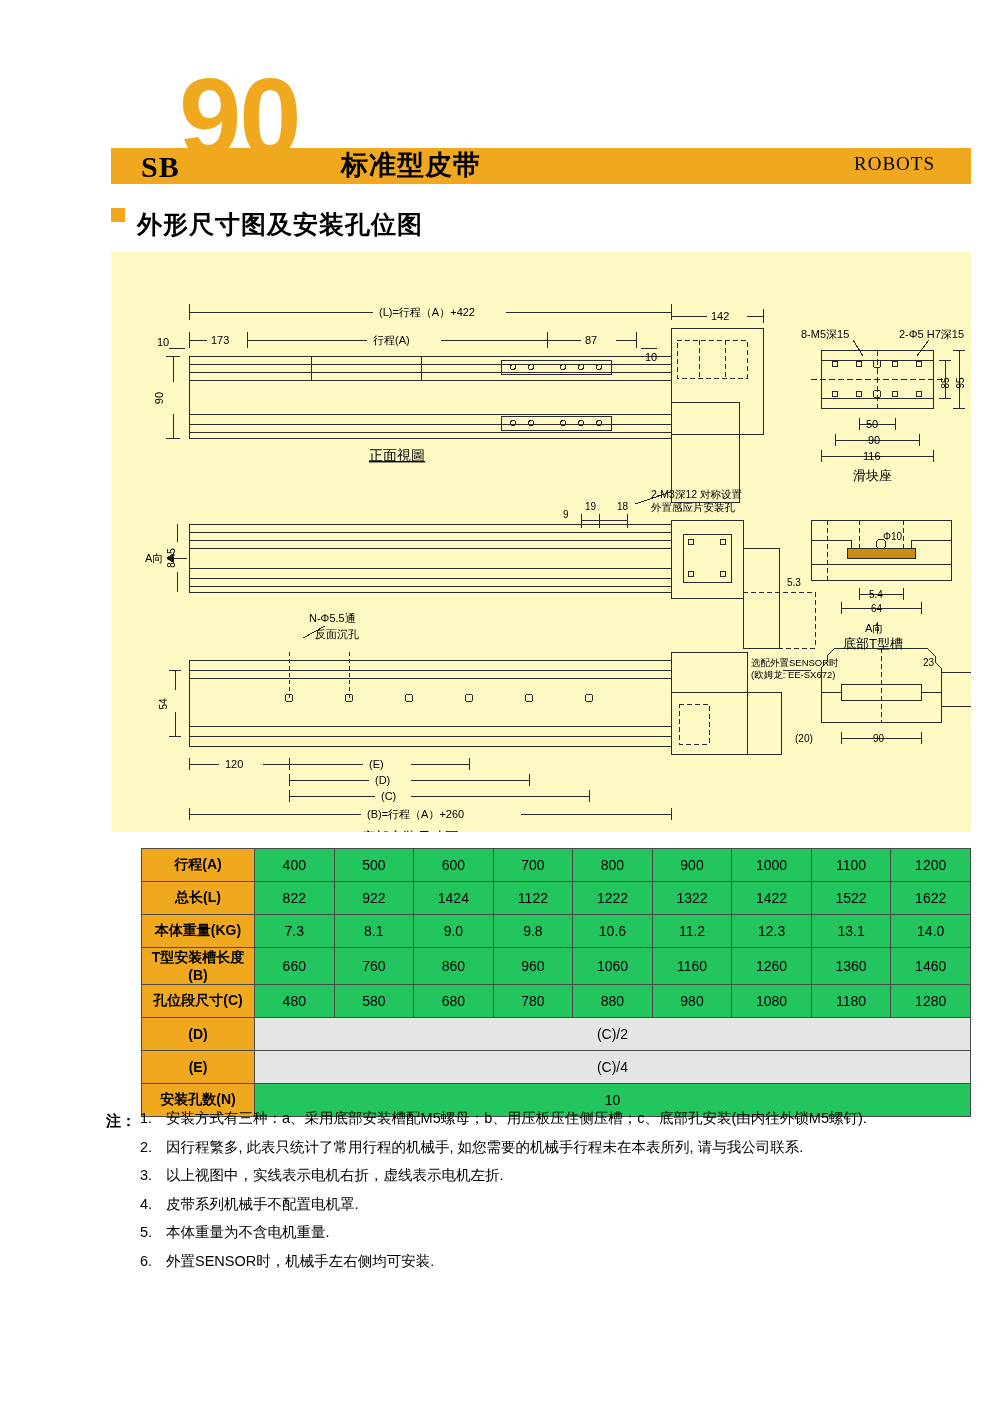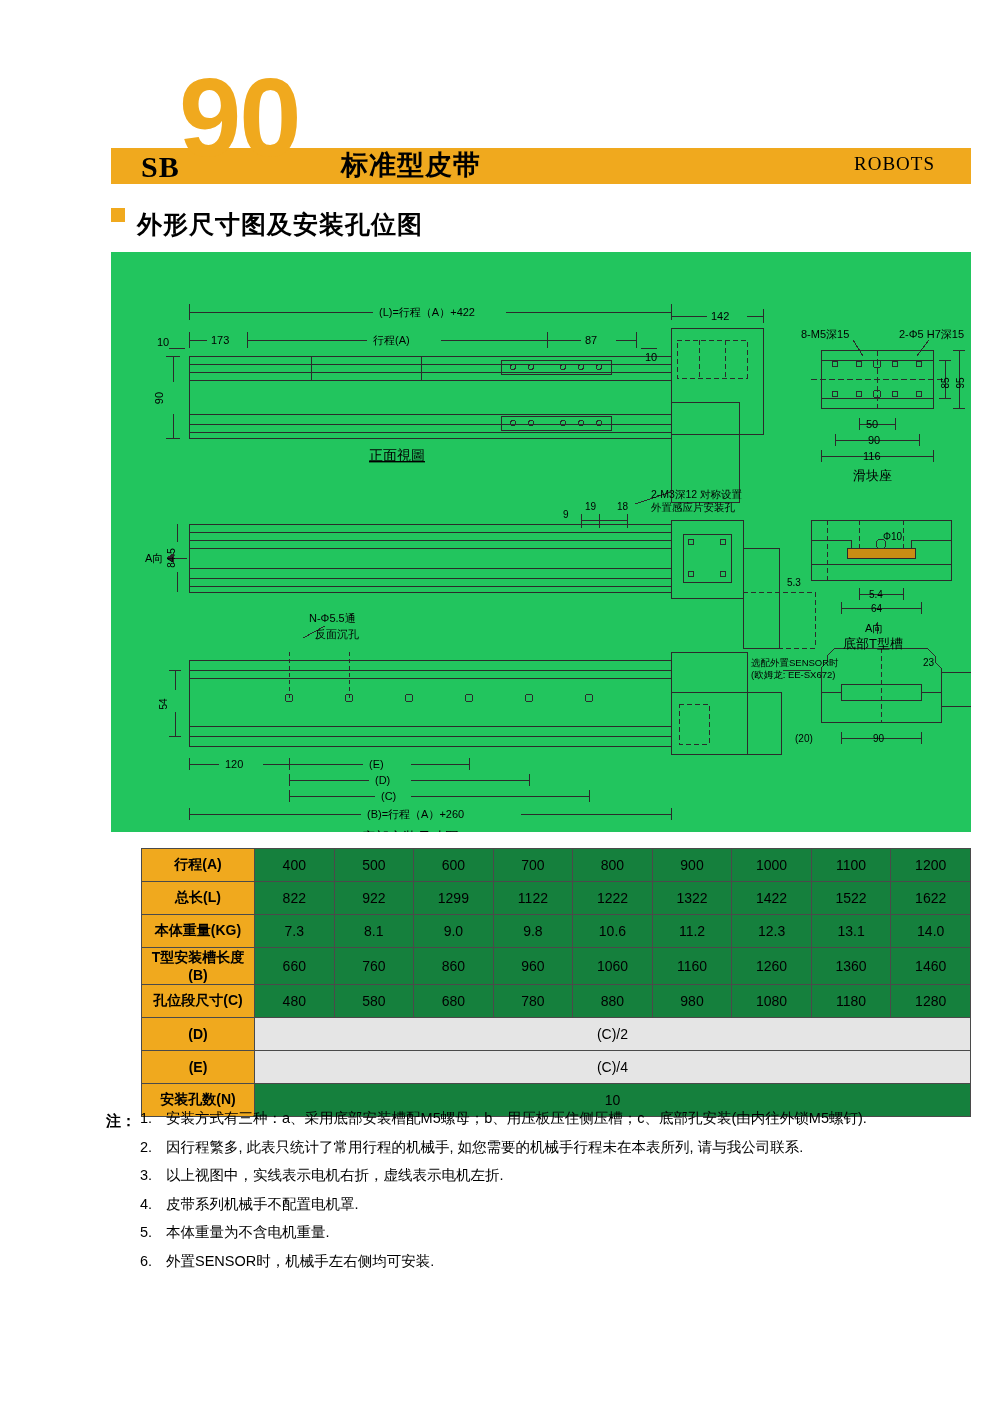--- a/index.html
+++ b/index.html
@@ -91,21 +91,21 @@
     letter-spacing: 1px;
   }
 
   
   .drawing {
     position: absolute;
     left: 80px;
     top: 252px;
     width: 860px;
     height: 580px;
-    background: #22c55e;
+    background: #fef9c3;
     overflow: hidden;
   }
   .drawing svg { display: block; }
 
   
   .table-wrap {
     position: absolute;
     left: 110px;
     top: 848px;
     width: 830px;
@@ -121,21 +121,21 @@
     text-align: center;
     font-size: 14px;
     font-family: "Liberation Sans", sans-serif;
   }
   td.rowhead {
     background: #f0a91e;
     font-weight: bold;
     width: 110px;
     font-size: 13.5px;
   }
-  td.val { background: #15803d; }
+  td.val { background: #22c55e; }
   td.spanval { background: #e5e5e5; font-size: 14px; }
 
   
   .notes {
     position: absolute;
     left: 75px;
     top: 1108px;
     width: 880px;
     font-size: 14.5px;
     line-height: 1.42;
@@ -448,21 +448,21 @@
           <td class="val">800</td>
           <td class="val">900</td>
           <td class="val">1000</td>
           <td class="val">1100</td>
           <td class="val">1200</td>
         </tr>
         <tr>
           <td class="rowhead">总长(L)</td>
           <td class="val">822</td>
           <td class="val">922</td>
-          <td class="val">1299</td>
+          <td class="val">1424</td>
           <td class="val">1122</td>
           <td class="val">1222</td>
           <td class="val">1322</td>
           <td class="val">1422</td>
           <td class="val">1522</td>
           <td class="val">1622</td>
         </tr>
         <tr>
           <td class="rowhead">本体重量(KG)</td>
           <td class="val">7.3</td>

